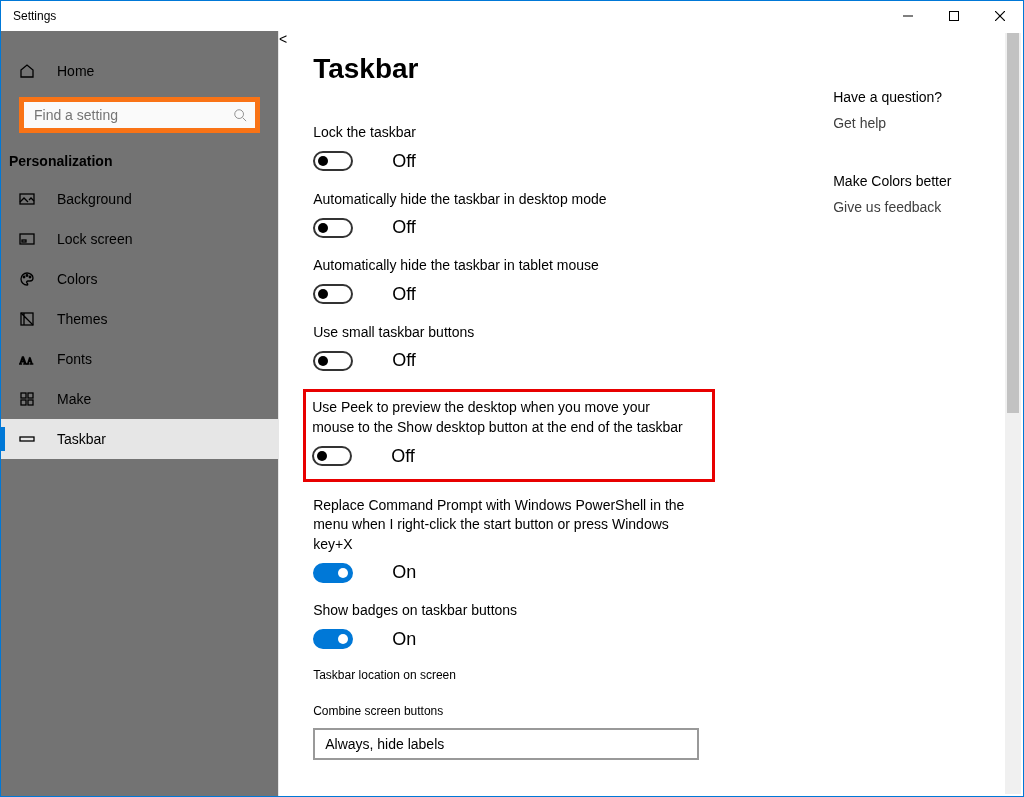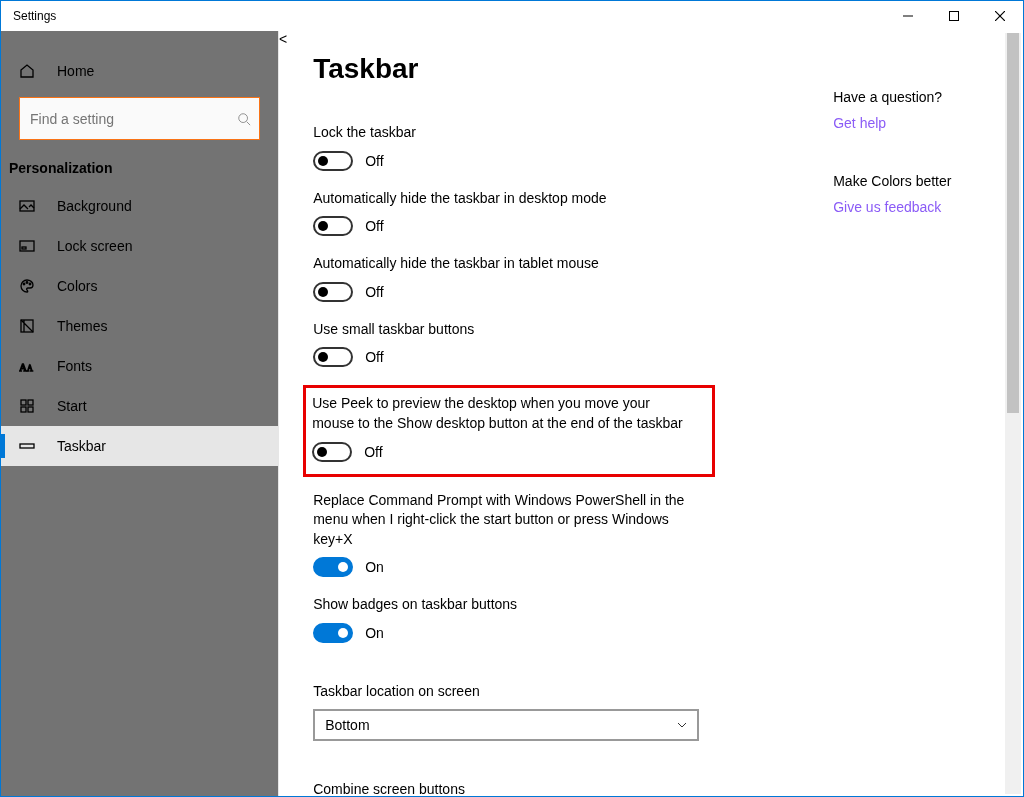--- a/index.html
+++ b/index.html
@@ -9,47 +9,47 @@
   .titlebar-title { color: #000; }
   .win-controls { display: flex; height: 100%; }
   .win-btn { width: 46px; display: flex; align-items: center; justify-content: center; font-family: inherit; }
   .win-btn svg { width: 10px; height: 10px; stroke: #000; stroke-width: 1; fill: none; }
   .win-btn.close svg { stroke-width: 1.2; }
   .body { display: flex; height: calc(100% - 30px); }
   .sidebar { width: 278px; background: #737373; padding-top: 20px; position: relative; border-right: 1px solid #e6e6e6; }
   .home-row { display: flex; align-items: center; height: 40px; padding-left: 18px; font-size: 14px; }
   .home-row .icon { width: 20px; margin-right: 18px; display:flex; align-items:center; }
   .search-wrap { padding: 0 18px; margin-top: 6px; }
-  .search { border: 1px solid #f97316; height: 43px; display: flex; align-items: center; padding: 0 8px; background: #fafafa; }
+  .search { border: 5px solid #f97316; height: 36px; display: flex; align-items: center; padding: 0 8px; background: #fafafa; }
   .search input { flex: 1; border: none; outline: none; background: transparent; font-size: 14px; color: #666; }
   .search .search-icon { width: 14px; height: 14px; opacity: .6; }
   .sidecat { font-weight: 600; padding: 20px 8px 10px; font-size: 14px; }
   .nav { }
   .nav-item { display: flex; align-items: center; height: 40px; padding-left: 18px; font-size: 14px; position: relative; }
   .nav-item .icon { width: 20px; margin-right: 18px; display:flex; align-items:center; }
   .nav-item.active::before { content:""; position:absolute; left:0; top:8px; bottom:8px; width:4px; background:#0078d7; }
   .nav-item.active { background: #e6e6e6; }
   .main { flex: 1; padding: 22px 36px 0 26px; overflow: hidden; display:flex; }
   .content { width: 480px; }
   .right { flex:1; padding-left: 40px; padding-top: 36px; }
   h1 { font-weight: 600; font-size: 28px; margin: 0 0 38px 0; }
   .setting { margin-bottom: 18px; max-width: 380px; }
   .setting-label { font-size: 14px; margin-bottom: 8px; line-height: 1.4; }
   .toggle-row { display:flex; align-items:center; }
   .toggle { width: 40px; height: 20px; border: 2px solid #333; border-radius: 20px; position: relative; margin-right: 12px; background:#fff; flex-shrink:0; }
   .toggle .knob { width: 10px; height: 10px; background: #000; border-radius: 50%; position: absolute; top: 3px; left: 3px; }
   .toggle.on { background:#0078d7; border-color:#0078d7; }
   .toggle.on .knob { background:#fff; left:auto; right:3px; }
-  .toggle-state { font-size:14px; }
+  .toggle-state { font-size:18px;margin-left:27px; }
   .highlight { border: 3px solid #e80000; padding: 6px 10px 8px 6px; margin-left:-10px; margin-bottom: 14px; width: 412px; }
   .dropdown-wrap { margin-bottom: 22px; }
-  .dropdown-label { font-size:14px; margin-bottom:10px;margin-top:40px; }
+  .dropdown-label { font-size:12px; margin-bottom:10px; }
   .dropdown { width: 386px; height: 32px; border: 2px solid #999; display:flex; align-items:center; justify-content:space-between; padding: 0 10px; font-size:14px; }
   .dropdown .chev { width:10px; height:10px; }
-  .link { color:#8b5cf6; font-size:14px; cursor:pointer; }
+  .link { color:#404040; font-size:14px; cursor:pointer; }
   .right-head { font-size:14px; margin-bottom: 10px; }
   .right-block { margin-bottom: 42px; }
   
   .scrollbar { position:absolute; right:2px; top:32px; bottom:2px; width:16px; background:#f0f0f0; }
   .scroll-thumb { position:absolute; left:2px; right:2px; top:0; height:380px; background:#c2c2c2; }
   .icon svg { width:16px; height:16px; stroke:#000; fill:none; stroke-width:1.3; }
 </style>
 </head>
 <body>
 
@@ -148,21 +148,21 @@
         </div>
         <div class="nav-item">
           <span class="icon">
               <svg viewBox="0 0 16 16">
                 <rect x="2" y="2" width="5" height="5"></rect>
                 <rect x="9" y="2" width="5" height="5"></rect>
                 <rect x="2" y="9" width="5" height="5"></rect>
                 <rect x="9" y="9" width="5" height="5"></rect>
               </svg>
             </span>
-          <span>Start</span>
+          <span>Make</span>
         </div>
         <div class="nav-item active">
           <span class="icon">
               <svg viewBox="0 0 16 16">
                 <rect x="1" y="6" width="14" height="4"></rect>
               </svg>
             </span>
           <span>Taskbar</span>
         </div>
       </div>
@@ -240,26 +240,20 @@
           <div class="toggle-row">
             <div class="toggle on">
                 <div class="knob"></div>
               </div>
             <span class="toggle-state">On</span>
           </div>
         </div>
 
         <div class="dropdown-wrap">
           <div class="dropdown-label">Taskbar location on screen</div>
-          <div class="dropdown">
-            <span>Bottom</span>
-            <svg class="chev" viewBox="0 0 10 10">
-                <path d="M1 3 L5 7 L9 3" fill="none" stroke="#333"></path>
-              </svg>
-          </div>
         </div>
 
         <div class="dropdown-wrap">
           <div class="dropdown-label">Combine screen buttons</div>
           <div class="dropdown">
             <span>Always, hide labels</span>
 
           </div>
         </div>
 

